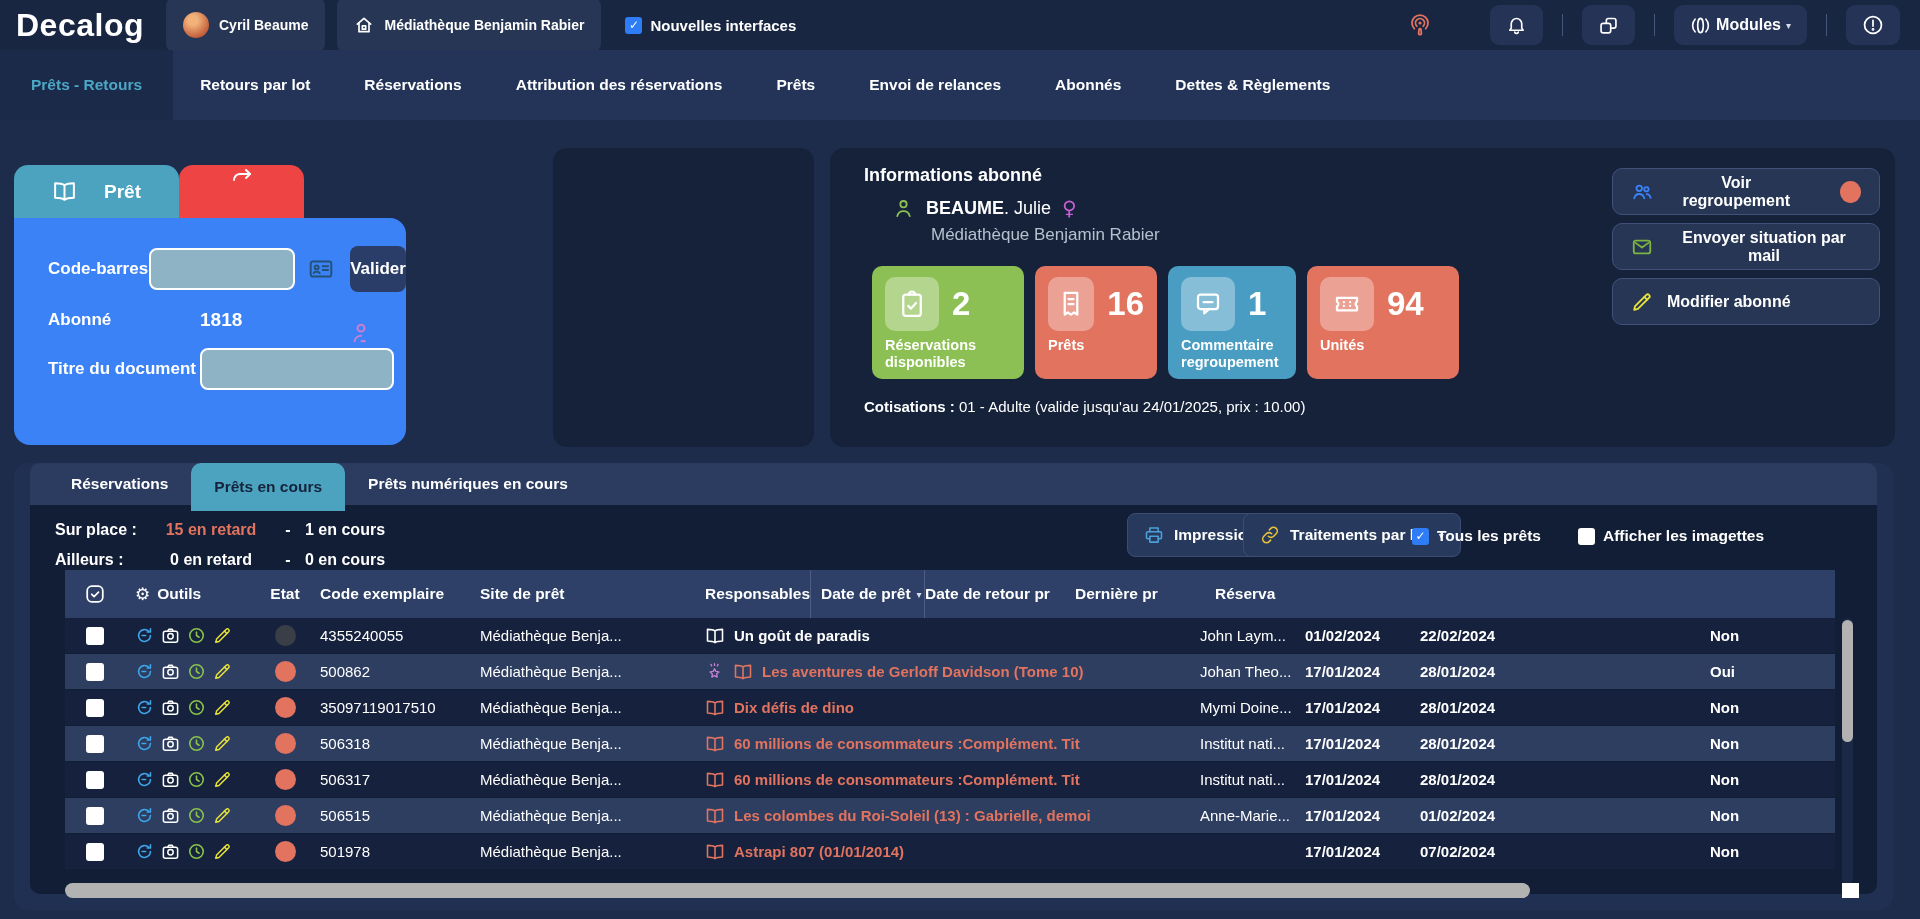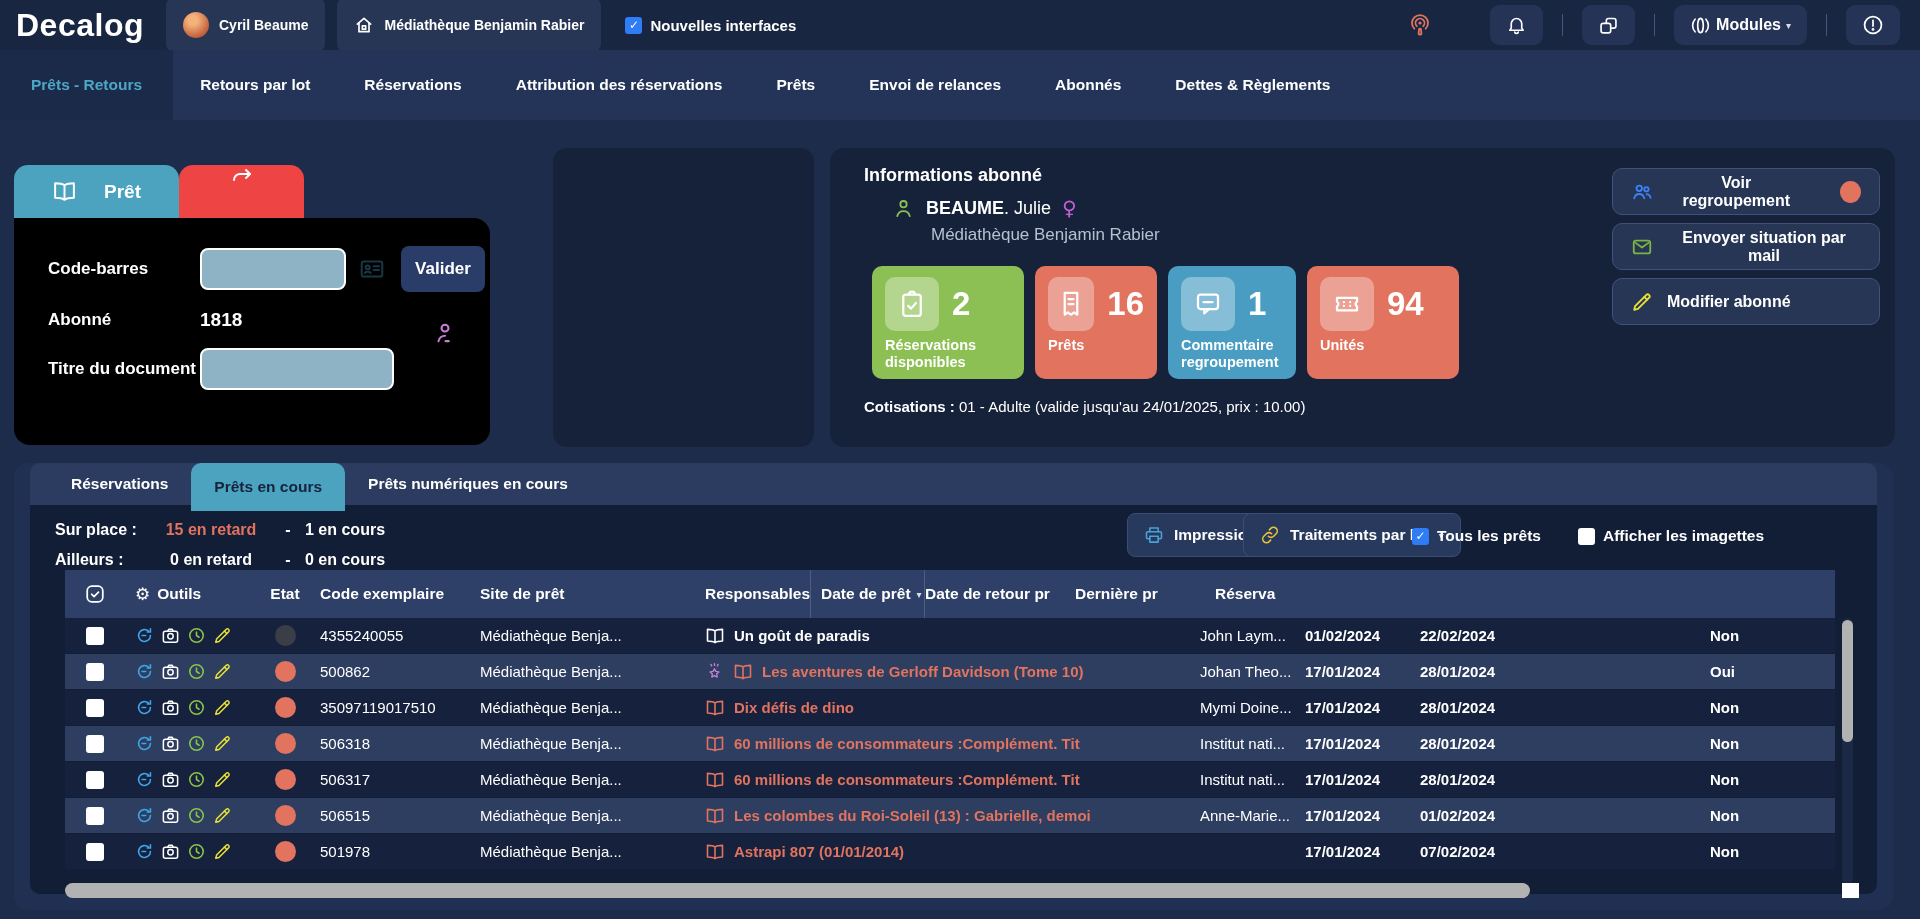--- a/index.html
+++ b/index.html
@@ -33,21 +33,21 @@
   .nav-tab { display:flex; align-items:center; padding:0 27px; font-weight:bold; font-size:15.5px; cursor:pointer; }
   .nav-tab.active { background:#1c2a4a; color:#4ba7c5; padding:0 31px; }
 
   
   .loan-panel { position:absolute; left:14px; top:165px; }
   .loan-tabs { display:flex; }
   .ltab { height:53px; border-radius:14px 14px 0 0; display:flex; align-items:center; gap:27px;
           padding:0 32px; font-size:19px; font-weight:bold; cursor:pointer; }
   .ltab.pret { background:#4ba3bf; padding:0 38px; }
   .ltab.retour { background:#ef4444;flex-direction:column; }
-  .loan-body { width:476px; height:227px; background:#000000; border-radius:0 16px 16px 16px;
+  .loan-body { width:392px; height:227px; background:#3b82f6; border-radius:0 16px 16px 16px;
                padding:28px 0 0 34px; position:relative; }
   .frow { display:flex; align-items:center; margin-bottom:17px; }
   .flabel { width:152px; font-size:17px; font-weight:bold; }
   .finput { background:#8db3c4; border:2px solid #fff; border-radius:8px; height:42px; }
   .inp-code { width:146px; }
   .inp-title { width:194px; }
   .idcard { margin:0 13px; color:#1f4658; opacity:.8; cursor:pointer; }
   .valider { width:84px; height:46px; background:#2a3d68; border:none; border-radius:8px; color:#fff;
              font-weight:bold; font-size:17px; margin-left:3px; cursor:pointer; font-family:inherit;text-align:center; }
   .member-val { font-size:19px; font-weight:bold; }

